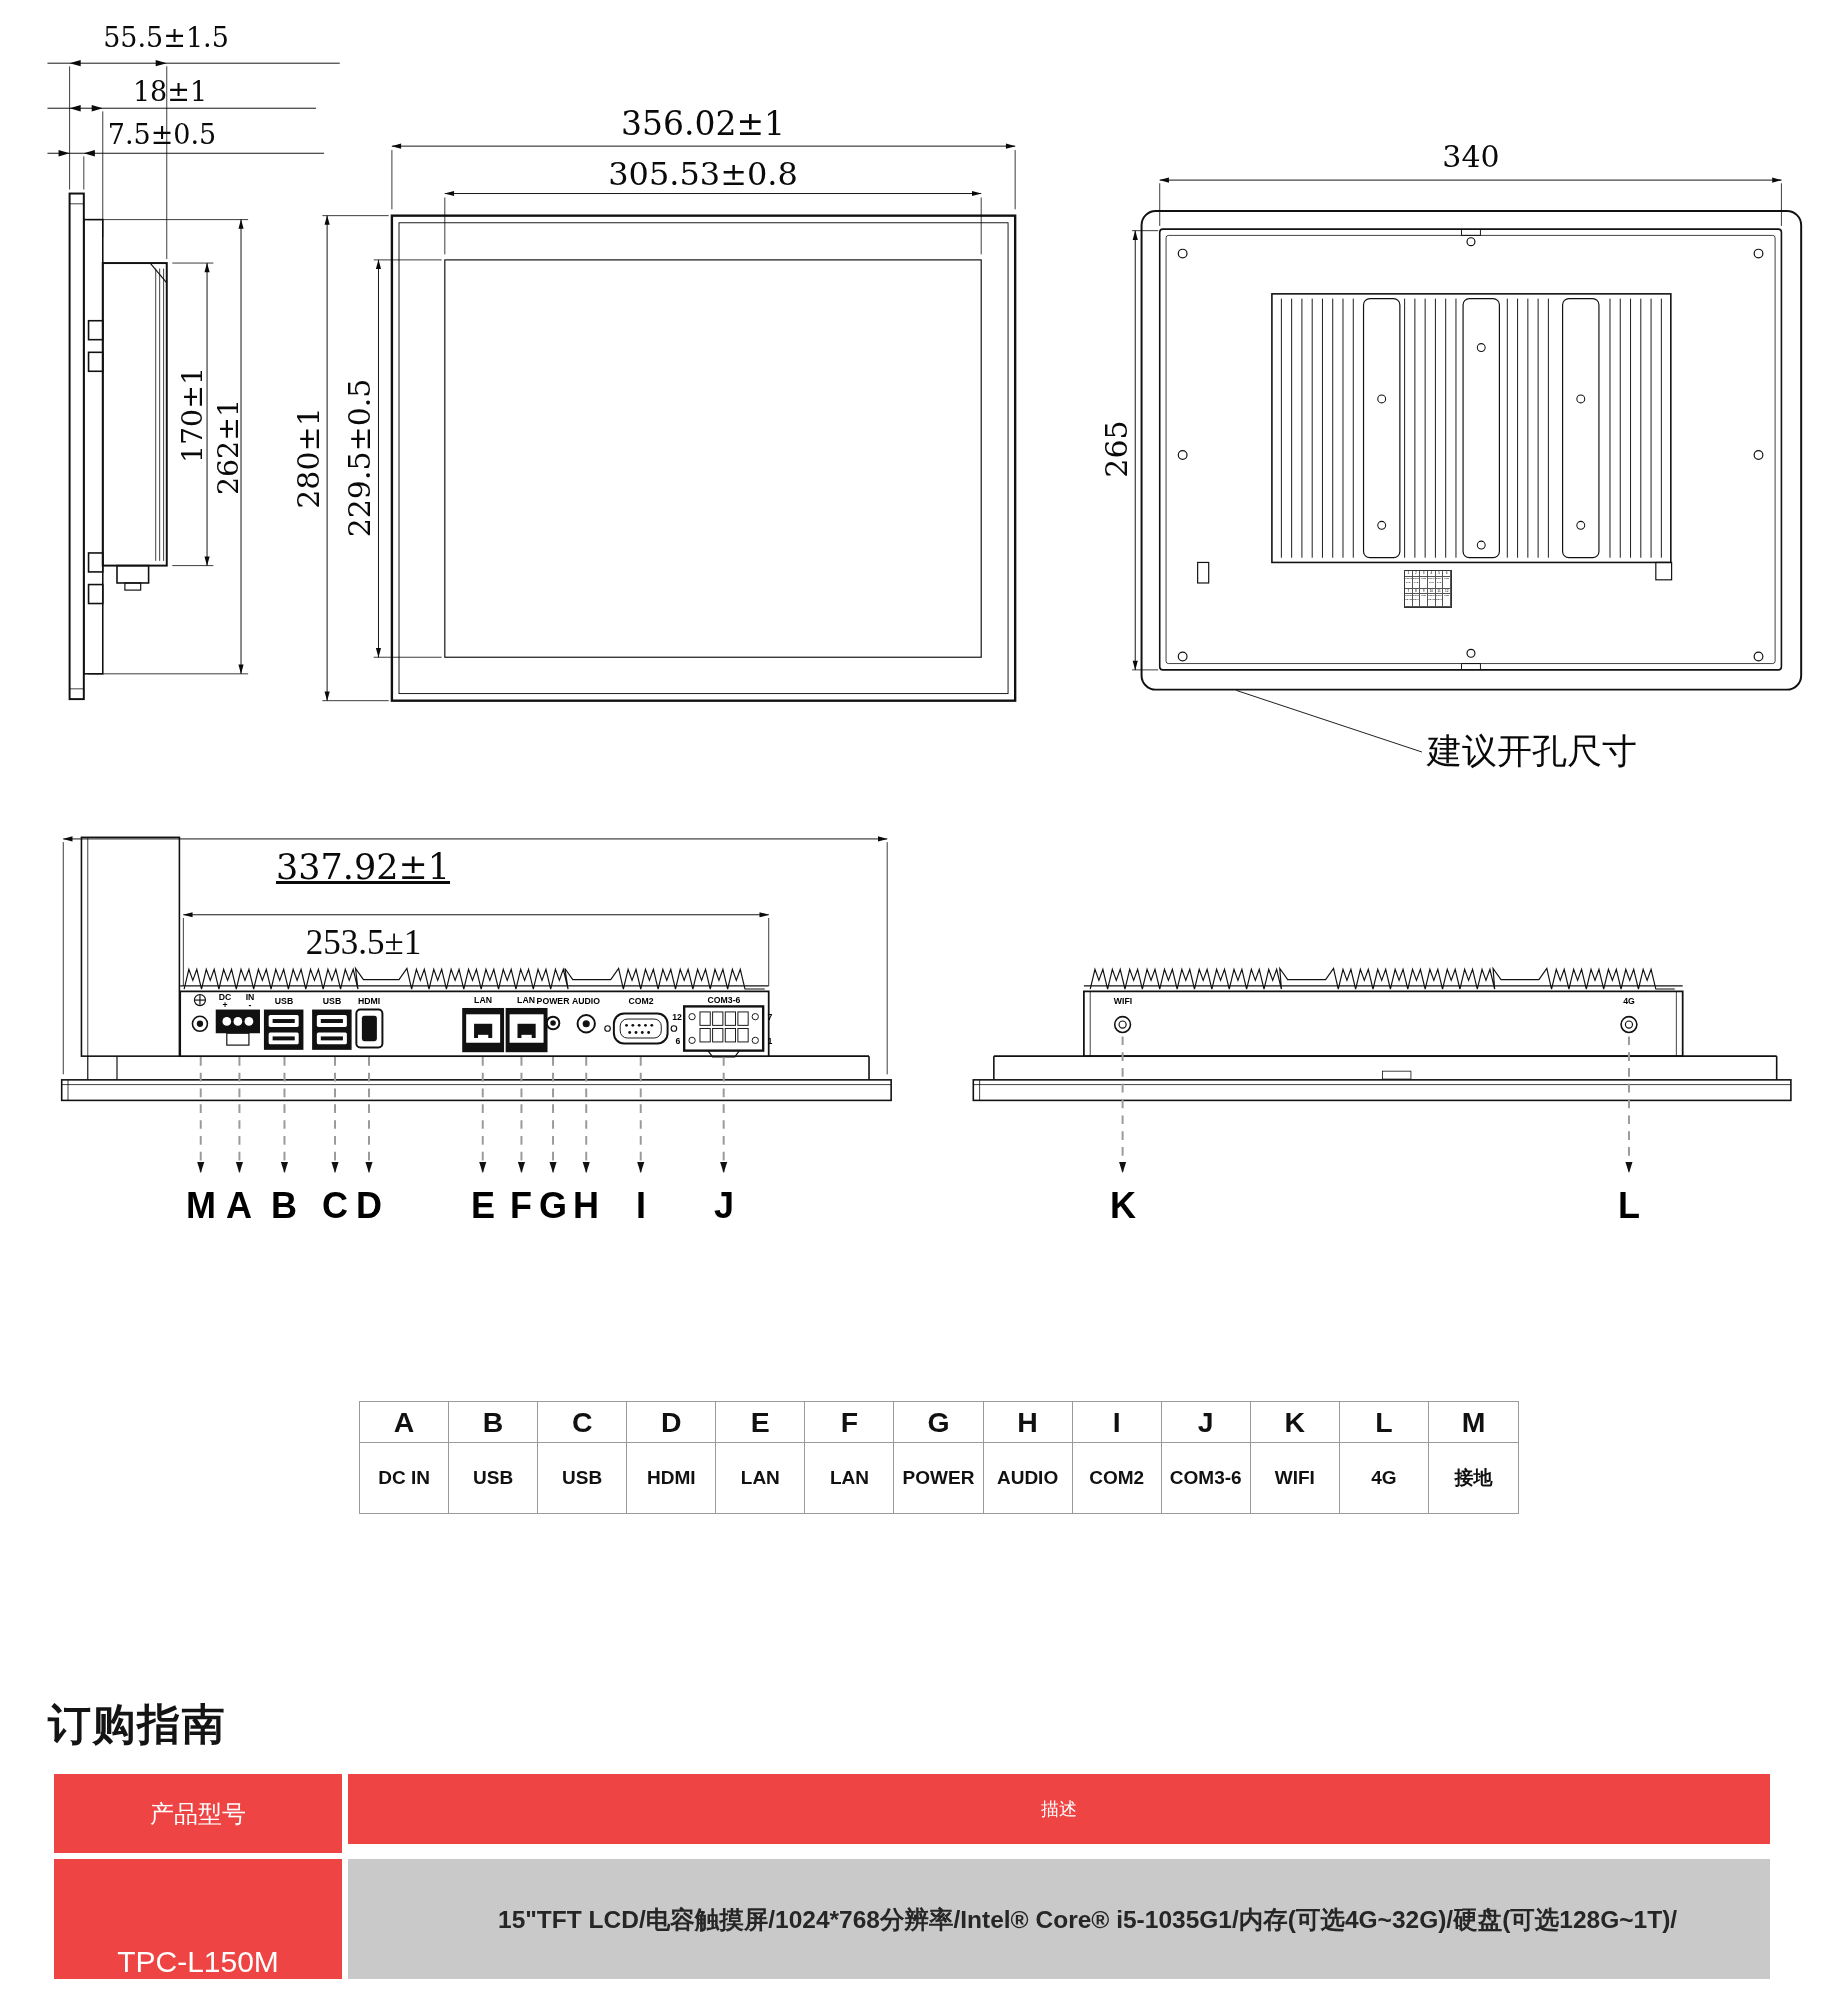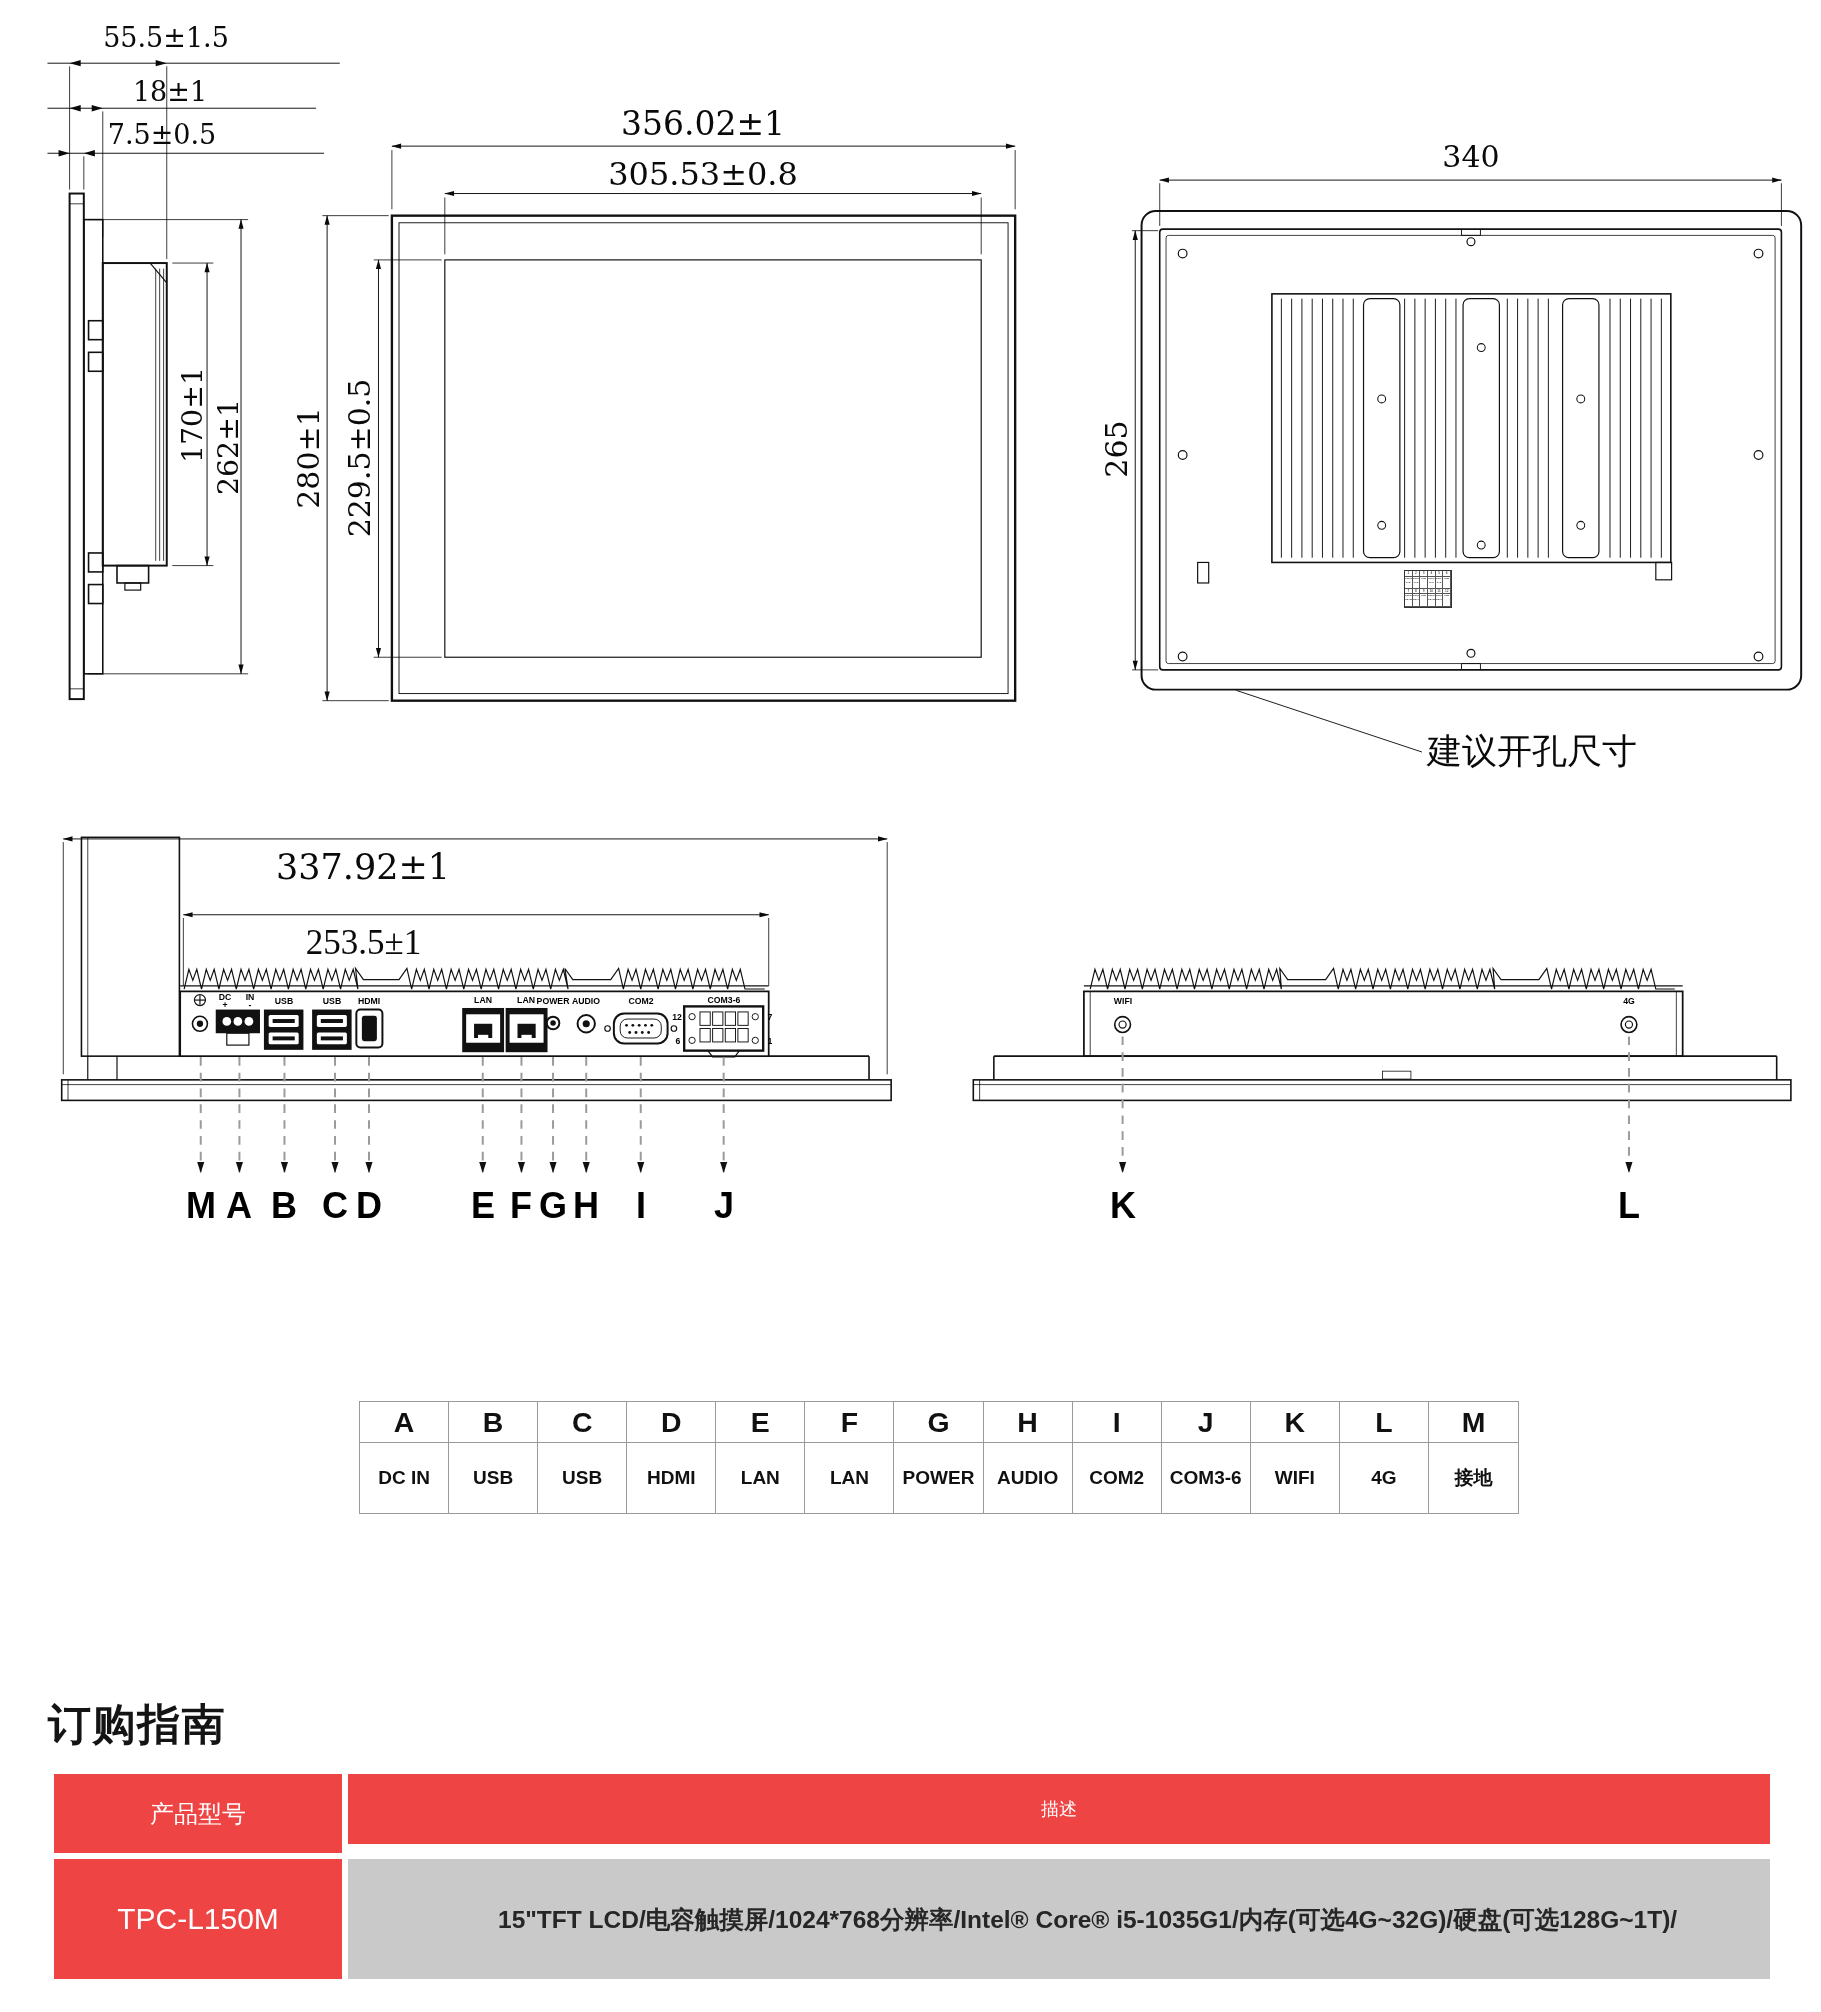--- a/index.html
+++ b/index.html
@@ -396,21 +396,21 @@
   <div class="srow lblrow" style="flex:1;">
       <span>COM5 RS485+</span>
       <span>COM5 RS485-</span>
       <span>GND</span>
       <span>COM6 RS485+</span>
       <span>COM6 RS485-</span>
       <span>GND</span>
     </div>
 </div>
 
-<div class="abs dim" style="left:221px;top:847px;width:284px;font-size:35px;">337.92±1</div>
+<div class="abs dim" style="left:221px;top:847px;width:284px;font-size:35px;text-decoration:underline;">337.92±1</div>
 <div class="abs dim" style="left:229px;top:923px;width:269px;font-size:35px;font-family:Liberation Serif, serif;">253.5±1</div>
 
 <span class="abs portlbl" style="left:225px;top:992px;">DC</span>
 <span class="abs portlbl" style="left:250px;top:992px;">IN</span>
 <span class="abs portlbl" style="left:225px;top:1000px;">+</span>
 <span class="abs portlbl" style="left:250px;top:1000px;">-</span>
 <span class="abs portlbl" style="left:284px;top:996px;">USB</span>
 <span class="abs portlbl" style="left:332px;top:996px;">USB</span>
 <span class="abs portlbl" style="left:369px;top:996px;">HDMI</span>
 <span class="abs portlbl" style="left:483px;top:995px;">LAN</span>
@@ -470,19 +470,19 @@
 </div>
 
 <div class="abs heading" style="left:48px;top:1696px;">订购指南</div>
 
 <div class="abs hd-cell" style="left:54px;top:1774px;width:288px;height:79px;font-size:24px;">
   <span>产品型号</span>
 </div>
 <div class="abs hd-cell" style="left:348px;top:1774px;width:1422px;height:70px;font-size:18px;">
   <span>描述</span>
 </div>
-<div class="abs hd-cell" style="left:54px;top:1859px;width:288px;height:120px;font-size:30px;">
+<div class="abs hd-cell" style="left:54px;top:1859px;width:288px;height:120px;font-size:30px;align-items:flex-end;">
   <span>TPC-L150M</span>
 </div>
 <div class="abs desc-cell" style="left:348px;top:1859px;width:1422px;height:120px;box-sizing:border-box;">
   <div>15"TFT LCD/电容触摸屏/1024*768分辨率/Intel® Core® i5-1035G1/内存(可选4G~32G)/硬盘(可选128G~1T)/</div>
 </div>
 
 
 </body></html>

